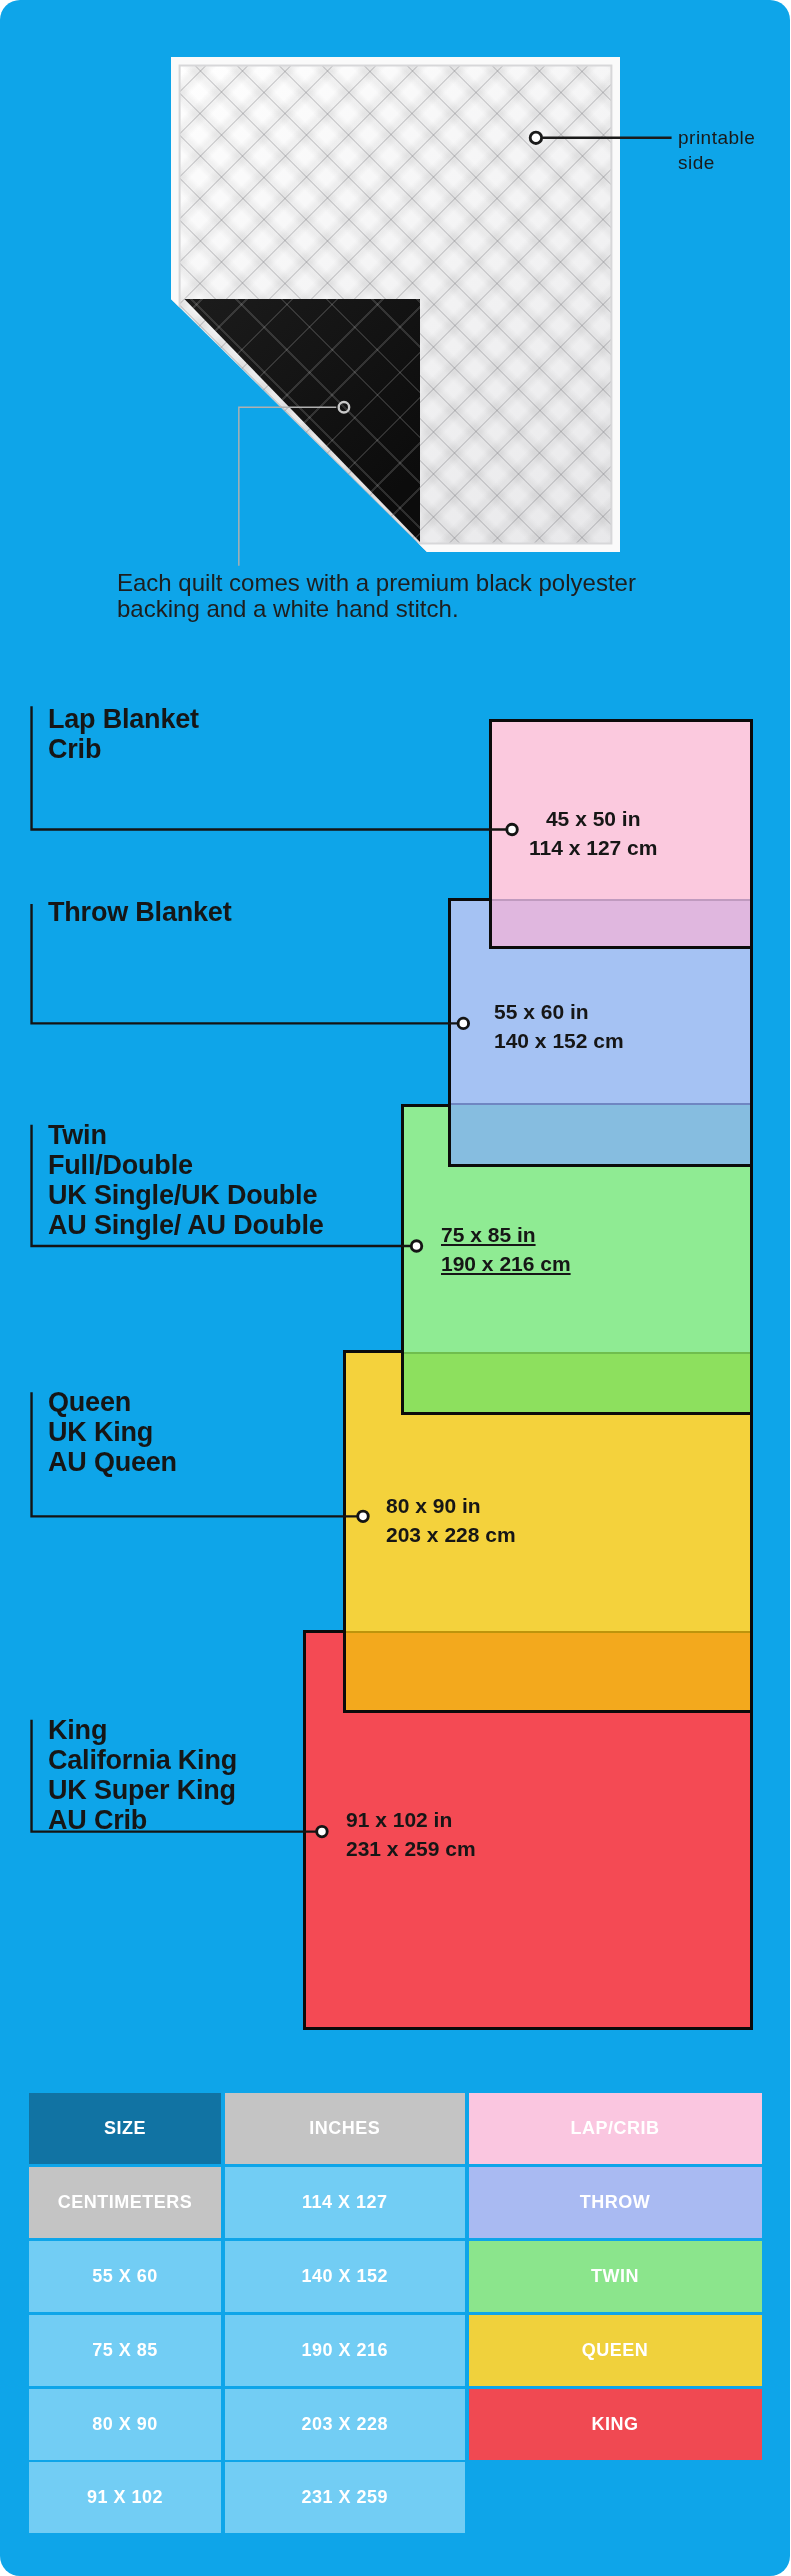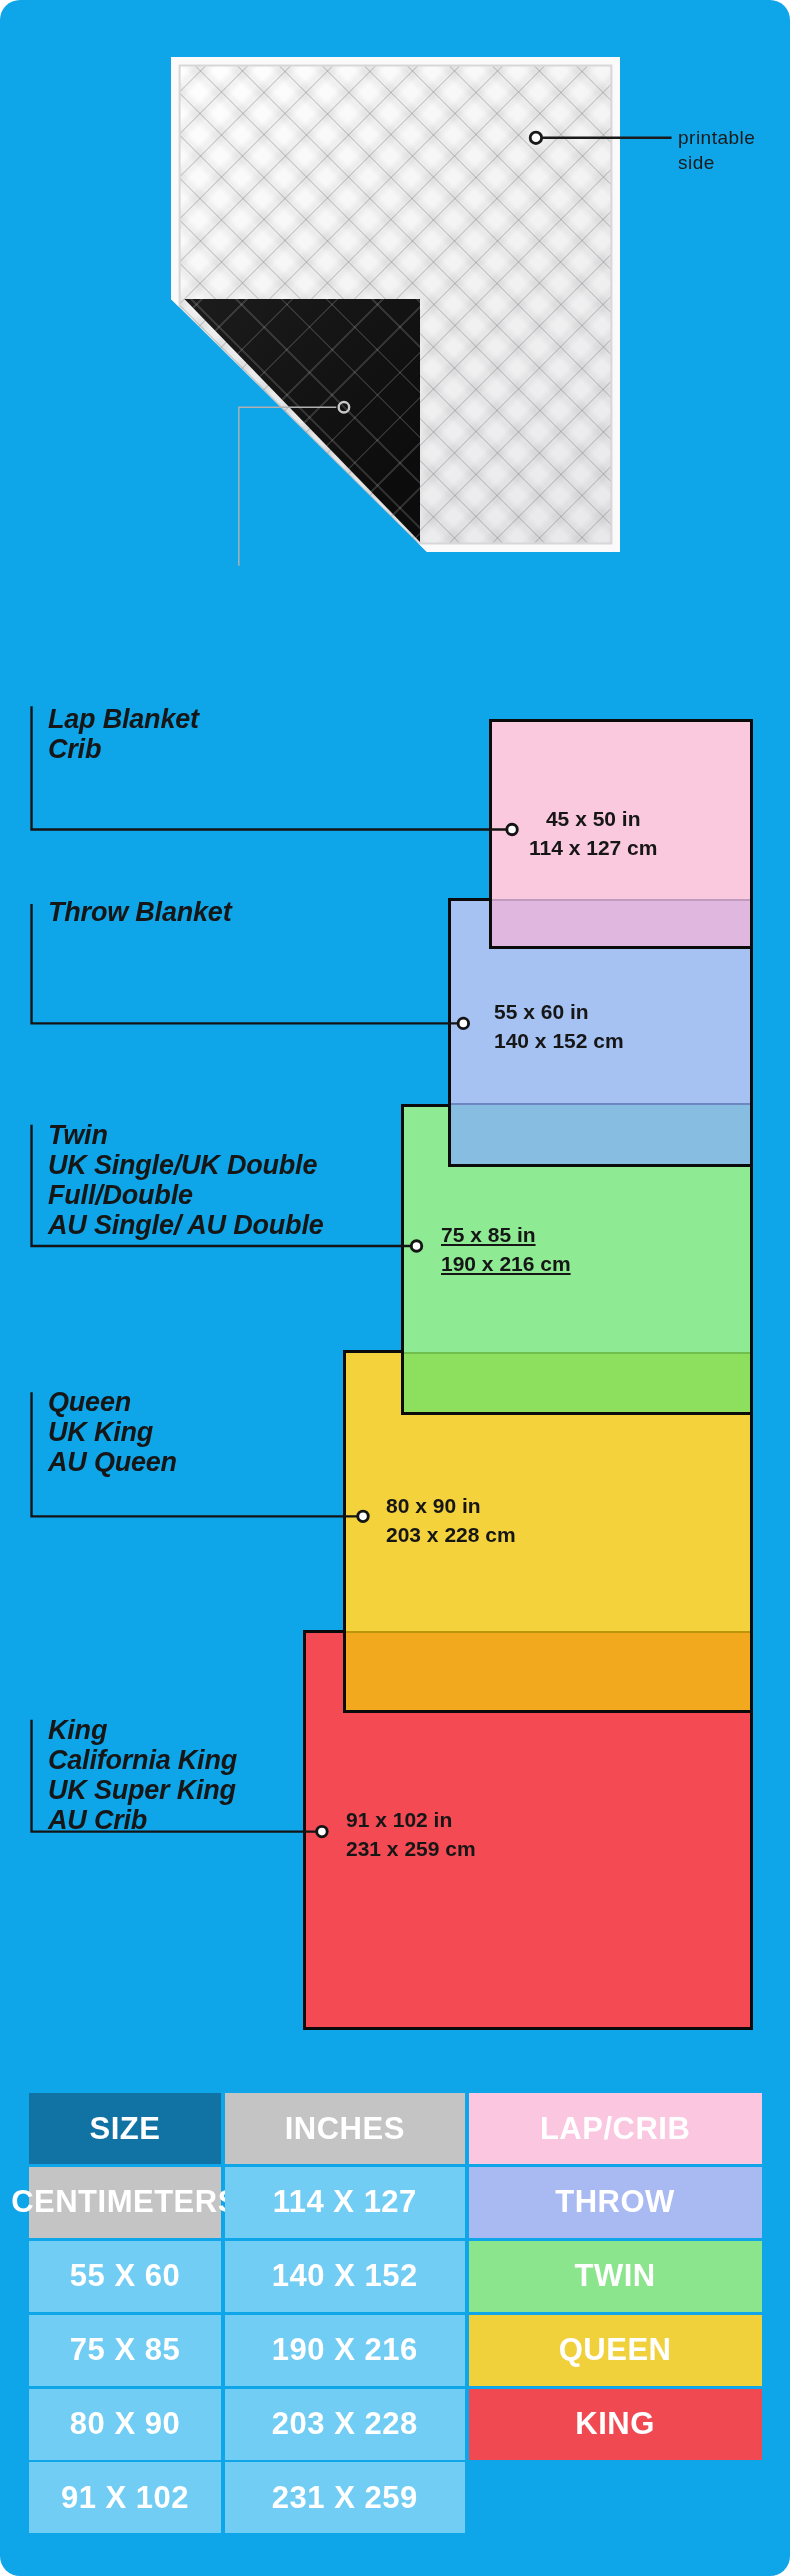--- a/index.html
+++ b/index.html
@@ -43,21 +43,21 @@
   .rect-green {left:401px; top:1104px; width:352px; height:311px; background:#8FEB93; z-index:3;}
   .rect-yellow{left:343px; top:1350px; width:410px; height:363px; background:#F4D23C; z-index:2;}
   .rect-red   {left:303px; top:1630px; width:450px; height:400px; background:#F44A54; z-index:1;}
   .overlap-band{position:absolute; left:0; right:0; bottom:0; box-sizing:border-box;}
   .band-pink  {height:47px; background:#E0B7DF; border-top:2.9px solid #C09ABF;}
   .band-blue  {height:61px; background:#86BDE0; border-top:2.9px solid #6F86C2;}
   .band-green {height:60px; background:#8DE05E; border-top:2.9px solid #6FBE4E;}
   .band-yellow{height:79px; background:#F3A91D; border-top:2.9px solid #BD950C;}
   .size-label{
     position:absolute; left:48px; font-size:27px; line-height:30px;
-    font-weight:700; color:#161616; letter-spacing:-0.2px; white-space:nowrap; z-index:12;font-style:italic;
+    font-weight:700; color:#161616; letter-spacing:-0.2px; white-space:nowrap; z-index:12;
   }
   .label-lap  {top:704px;}
   .label-throw{top:897px;}
   .label-twin {top:1120px;}
   .label-queen{top:1387px;}
   .label-king {top:1715px;}
   .dim-text{
     position:absolute; font-size:21px; line-height:29px; font-weight:700;
     color:#161616; white-space:nowrap; z-index:12;
   }
@@ -68,21 +68,21 @@
   .dim-king {left:346px; top:1805px;}
   .overlay-svg{position:absolute; left:0; top:0; z-index:20; pointer-events:none;}
   
   .size-table{
     position:absolute; left:29px; top:2093px; width:733px;
     display:grid; grid-template-columns:192px 240px 293px;
     column-gap:3.8px; row-gap:2.9px; grid-auto-rows:71px; z-index:12;
   }
   .cell{
     display:flex; align-items:center; justify-content:center;
-    font-weight:700; font-size:31px; letter-spacing:0.5px; color:#ffffff;
+    font-weight:700; font-size:18px; letter-spacing:0.5px; color:#ffffff;
   }
   .hdr-size{background:#1173A3;}
   .hdr-gray{background:#C4C4C4;}
   .cell-val{background:#72CDF4;}
   .row-pink  {background:#FAC6E0;}
   .row-periwinkle{background:#A9BAF2;}
   .row-green {background:#8BE58C;}
   .row-yellow{background:#F0D13C;}
   .row-red   {background:#F04952;}
 </style>
@@ -90,20 +90,21 @@
 <body>
 
 <div class="page">
 
   <div class="quilt-figure">
     <div class="quilt-front"></div>
     <div class="quilt-back"></div>
   </div>
 
   <div class="printable-label">printable side</div>
+  <div class="caption">Each quilt comes with a premium black polyester backing and a white hand stitch.</div>
 
   <div class="size-rect rect-red"></div>
   <div class="size-rect rect-yellow">
     <div class="overlap-band band-yellow"></div>
   </div>
   <div class="size-rect rect-green">
     <div class="overlap-band band-green"></div>
   </div>
   <div class="size-rect rect-blue">
     <div class="overlap-band band-blue"></div>
@@ -114,22 +115,22 @@
 
   <div class="size-label label-lap">
     <div>Lap Blanket</div>
     <div>Crib</div>
   </div>
   <div class="size-label label-throw">
     <div>Throw Blanket</div>
   </div>
   <div class="size-label label-twin">
     <div>Twin</div>
+    <div>Full/Double</div>
     <div>UK Single/UK Double</div>
-    <div>Full/Double</div>
     <div>AU Single/ AU Double</div>
   </div>
   <div class="size-label label-queen">
     <div>Queen</div>
     <div>UK King</div>
     <div>AU Queen</div>
   </div>
   <div class="size-label label-king">
     <div>King</div>
     <div>California King</div>

